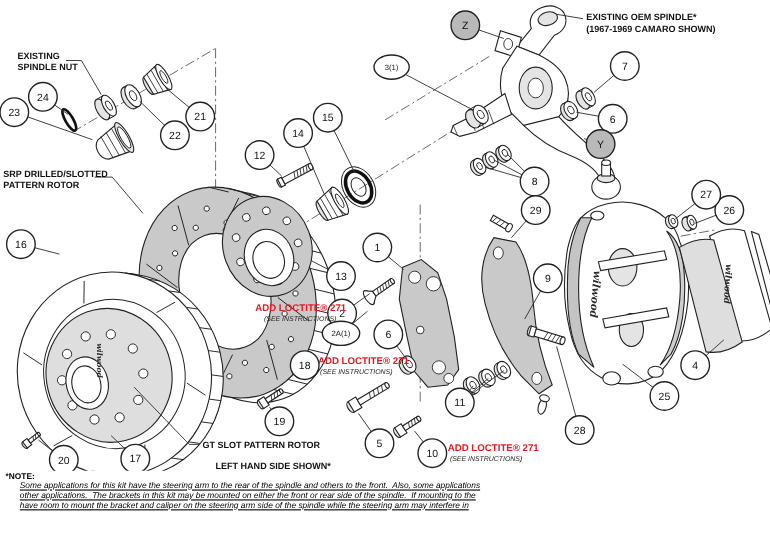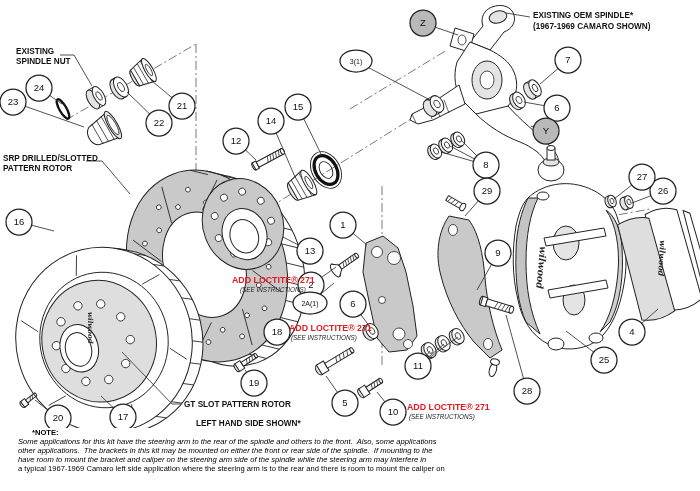--- a/index.html
+++ b/index.html
@@ -25,22 +25,22 @@
   .cot{font-size:9.5px;fill:#111;text-anchor:middle;}
   .cots{font-size:7px;}
   
   .lbl{font-size:8.2px;font-weight:bold;fill:#111;}
   .redt{font-size:8.8px;font-weight:bold;}
   .subt{font-size:6.3px;font-style:italic;fill:#222;}
   .brand{font-style:italic;font-weight:bold;fill:#2a2a2a;font-family:"DejaVu Serif",serif;}
   .ul{stroke:#111;stroke-width:1;}
   
   .note{position:absolute;left:5px;top:429px;color:#000;font-size:7.6px;line-height:8.9px;}
-  .note-title{font-weight:bold;margin-left:27px;}
-  .note-line{white-space:pre;margin-left:13px;}
+  .note-title{font-weight:bold;}
+  .note-line{white-space:pre;margin-left:13px;text-decoration:underline;}
   .italic{font-style:italic;}
 </style>
 </head>
 <body>
 
 <svg id="diagram" width="700" height="428" viewBox="0 0 700 428">
 
   <g>
     <path class="centerline" d="M 66,120 L 196,44"></path>
     <path class="centerline" d="M 196,44 L 196,232"></path>
@@ -615,14 +615,13 @@
         <text x="409" y="419" class="subt">(SEE INSTRUCTIONS)</text>
       </g>
     </g>
 </svg>
 
 <div class="note">
   <div class="note-title">*NOTE:</div>
   <div class="note-line italic">Some applications for this kit have the steering arm to the rear of the spindle and others to the front.  Also, some applications</div>
   <div class="note-line italic">other applications.  The brackets in this kit may be mounted on either the front or rear side of the spindle.  If mounting to the</div>
   <div class="note-line italic">have room to mount the bracket and caliper on the steering arm side of the spindle while the steering arm may interfere in</div>
-  <div class="note-line">a typical 1967-1969 Camaro left side application where the steering arm is to the rear and there is room to mount the caliper on</div>
 </div>
 
 </body></html>

